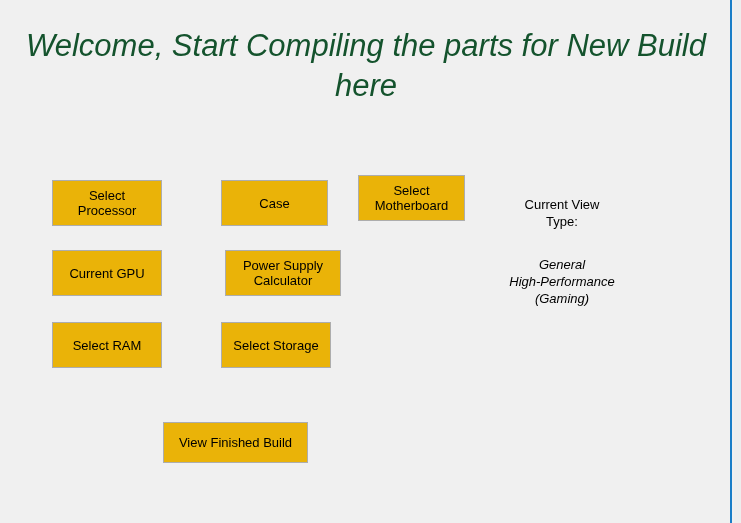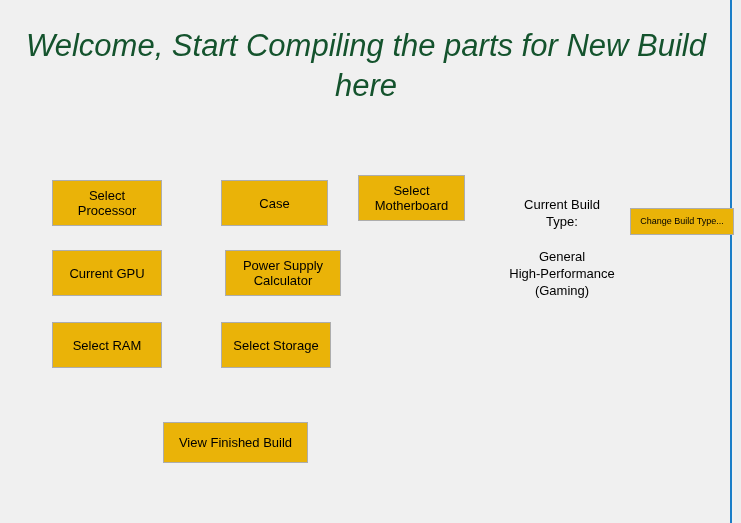--- a/index.html
+++ b/index.html
@@ -73,21 +73,21 @@
   }
   .info-label {
     position: absolute;
     text-align: center;
     color: #000000;
     font-size: 13px;
     line-height: 17px;
     white-space: pre-line;
   }
   #label-current-build { left: 492px; top: 196px; width: 140px; }
-  #label-build-value   { left: 492px; top: 248px; width: 140px; }
+  #label-build-value   { left: 492px; top: 256px; width: 140px; font-style: italic; }
 </style>
 </head>
 <body>
 
 <div id="app-window">
 
   <div id="page-title">Welcome, Start Compiling the parts for New Build here</div>
 
   <button class="btn" id="btn-processor">Select
 Processor</button>
@@ -101,24 +101,23 @@
   <button class="btn" id="btn-psu">Power Supply
 Calculator</button>
 
   <button class="btn" id="btn-storage">Select Storage</button>
 
   <button class="btn" id="btn-motherboard">Select
 Motherboard</button>
 
   <button class="btn" id="btn-finished">View Finished Build</button>
 
-  <div class="info-label" id="label-current-build">Current Build
+  <div class="info-label" id="label-current-build">Current View
 Type:</div>
 
-  <button class="btn" id="btn-change-type">Change Build Type...</button>
 
   <div class="info-label" id="label-build-value">General
 High-Performance
 (Gaming)</div>
 
 </div>
 
 <div id="right-gutter"></div>
 
 </body></html>

